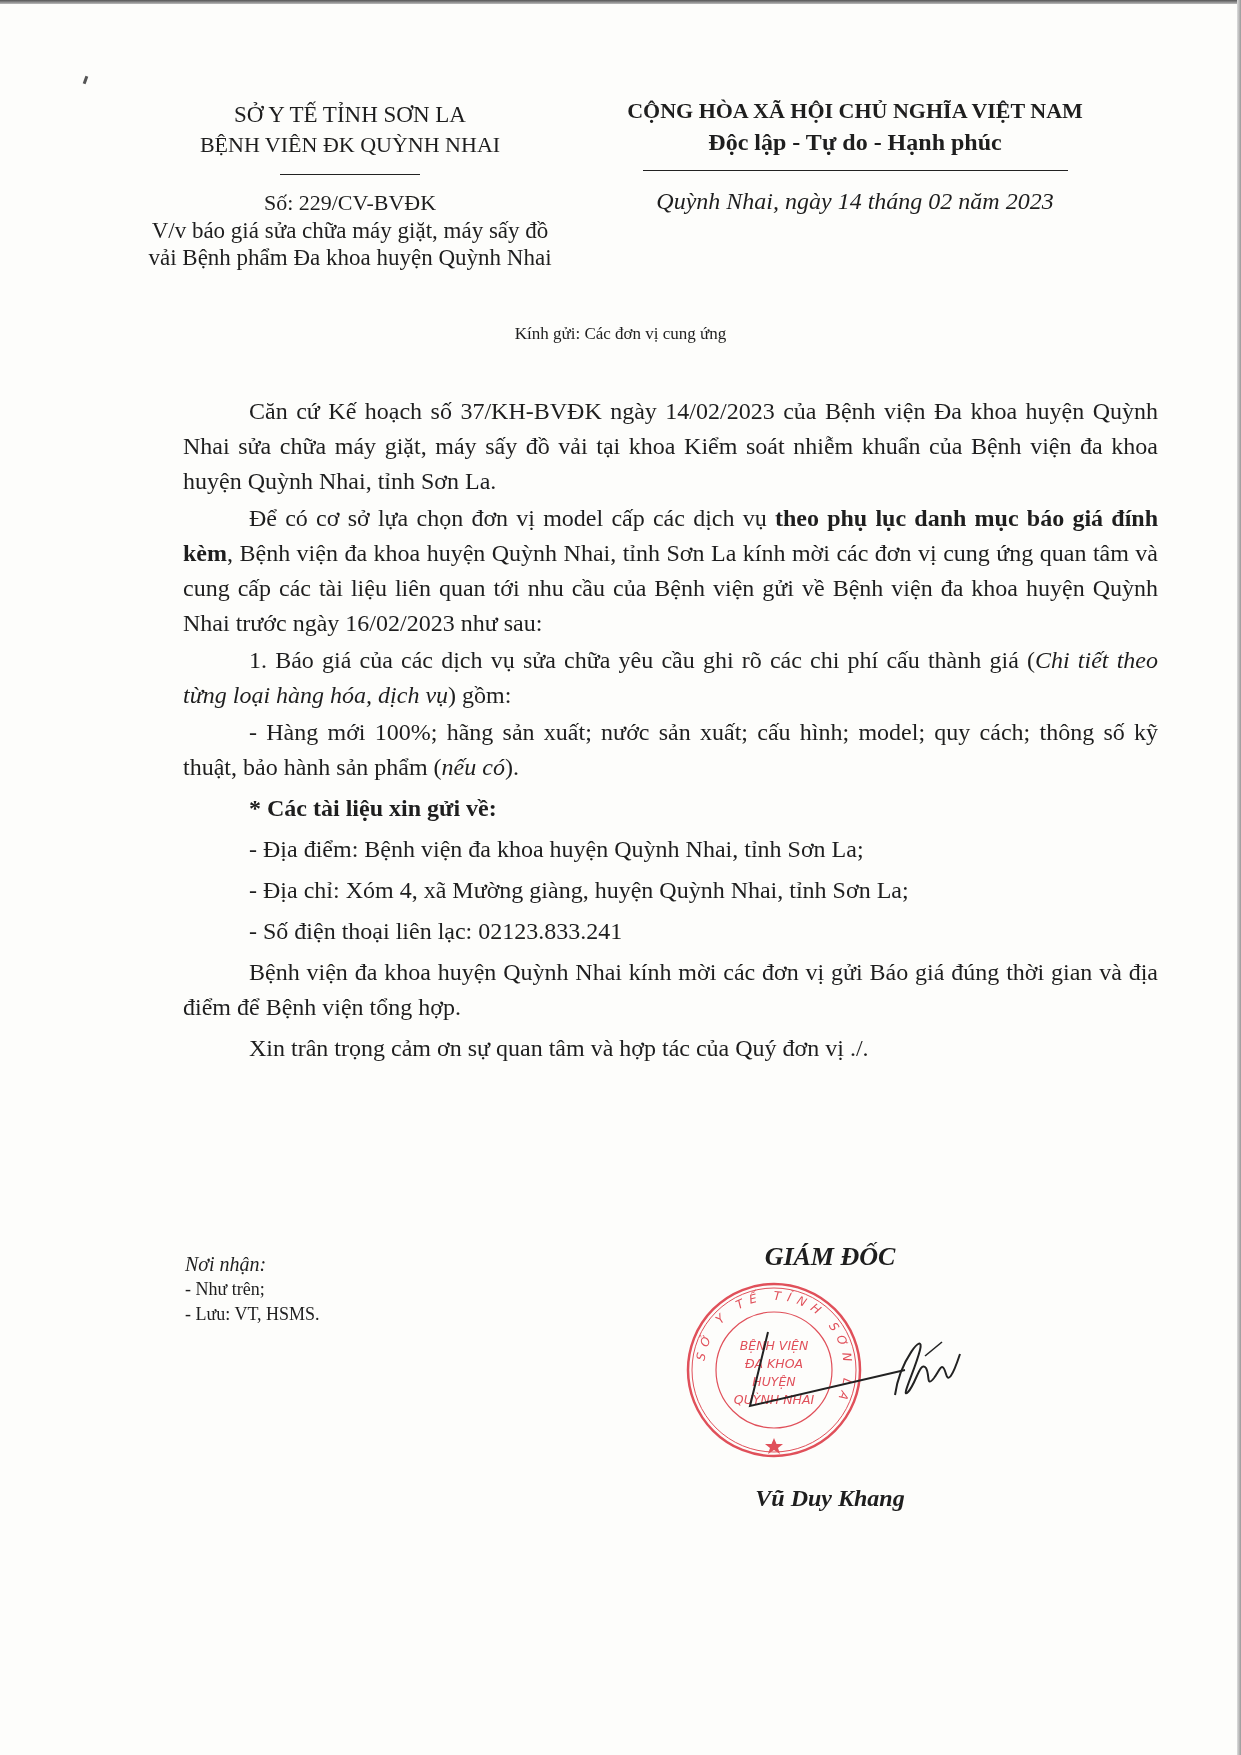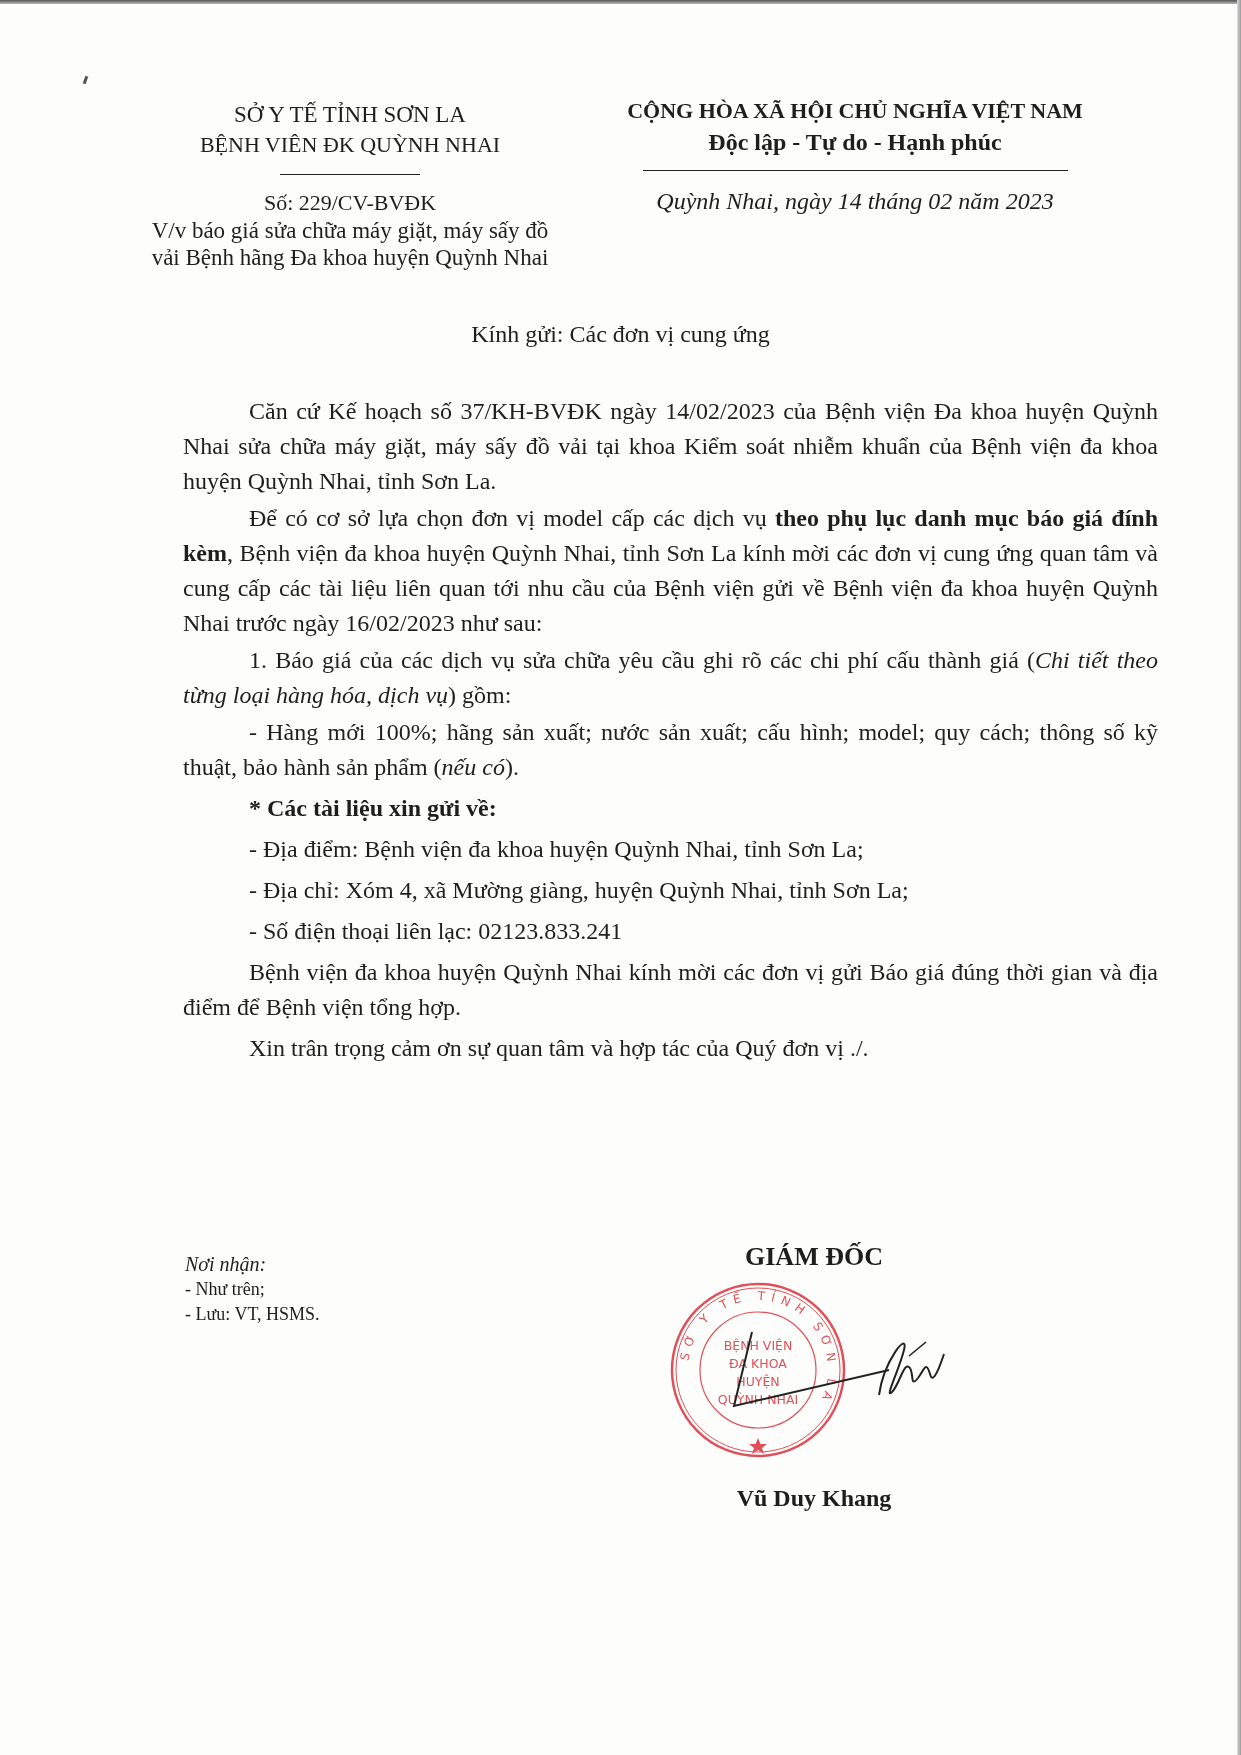--- a/index.html
+++ b/index.html
@@ -16,52 +16,52 @@
     .org-parent { font-size: 23px; line-height: 30px; }
     .org-name { font-size: 22px; font-weight: normal; line-height: 30px; }
     .rule-l { width: 140px; height: 1px; background: #222; margin: 14px auto 14px; }
     .doc-no { font-size: 22px; line-height: 28px; }
     .subject { font-size: 23px; line-height: 27px; }
     .nation { font-size: 22px; font-weight: bold; line-height: 30px; text-align: center; }
     .motto { font-size: 24px; font-weight: bold; line-height: 32px; }
     .rule-r { width: 425px; height: 1px; background: #222; margin: 12px auto 14px; }
     .dateline { font-size: 24px; font-style: italic; line-height: 32px; }
 
-    .salute { position: absolute; left: 0; width: 1241px; top: 318px; text-align: center; font-size: 24px; line-height: 32px; }
+    .salute { position: absolute; left: 0; width: 1241px; top: 318px; text-align: center; font-size: 17px; line-height: 32px; }
 
     .body { position: absolute; left: 183px; top: 394px; width: 975px; font-size: 24px; line-height: 35px; text-align: justify; }
     .body p { margin: 0 0 0 0; text-indent: 66px; }
     .body p.sp { margin-top: 2px; }
     .body p.gap { margin-top: 6px; }
     .b { font-weight: bold; }
     .i { font-style: italic; }
 
     .recipients { position: absolute; left: 185px; top: 1252px; font-size: 18px; line-height: 25px; }
     .recipients .rh { font-weight: normal; font-style: italic; font-size: 20px; }
 
-    .sign { position: absolute; left: 664px; top: 1240px; width: 300px; text-align: center; }
+    .sign { position: absolute; left: 680px; top: 1240px; width: 300px; text-align: center; font-style: italic; }
     .sign .title { font-size: 26px; font-weight: bold; line-height: 34px; }
     .sign .name { position: absolute; left: 0; top: 245px; width: 300px; font-size: 24px; font-weight: bold; }
     .seal { position: absolute; left: 4px; top: 40px; width: 180px; height: 180px; }
     .sig { position: absolute; left: 40px; top: 80px; width: 250px; height: 120px; }
   </style>
 </head>
 <body>
 
 <div class="scan-top"></div>
 <div class="scan-right"></div>
 <div class="speck"></div>
 
 <div class="hdr-left">
   <div class="org-parent">SỞ Y TẾ TỈNH SƠN LA</div>
   <div class="org-name">BỆNH VIÊN ĐK QUỲNH NHAI</div>
   <div class="rule-l"></div>
   <div class="doc-no">Số: 229/CV-BVĐK</div>
   <div class="subject">V/v báo giá sửa chữa máy giặt, máy sấy đồ</div>
-  <div class="subject">vải Bệnh hãng Đa khoa huyện Quỳnh Nhai</div>
+  <div class="subject">vải Bệnh phẩm Đa khoa huyện Quỳnh Nhai</div>
 </div>
 
 <div class="hdr-right">
   <div class="nation">CỘNG HÒA XÃ HỘI CHỦ NGHĨA VIỆT NAM</div>
   <div class="motto">Độc lập - Tự do - Hạnh phúc</div>
   <div class="rule-r"></div>
   <div class="dateline">Quỳnh Nhai, ngày 14 tháng 02 năm 2023</div>
 </div>
 
 <div class="salute">Kính gửi: Các đơn vị cung ứng</div>

